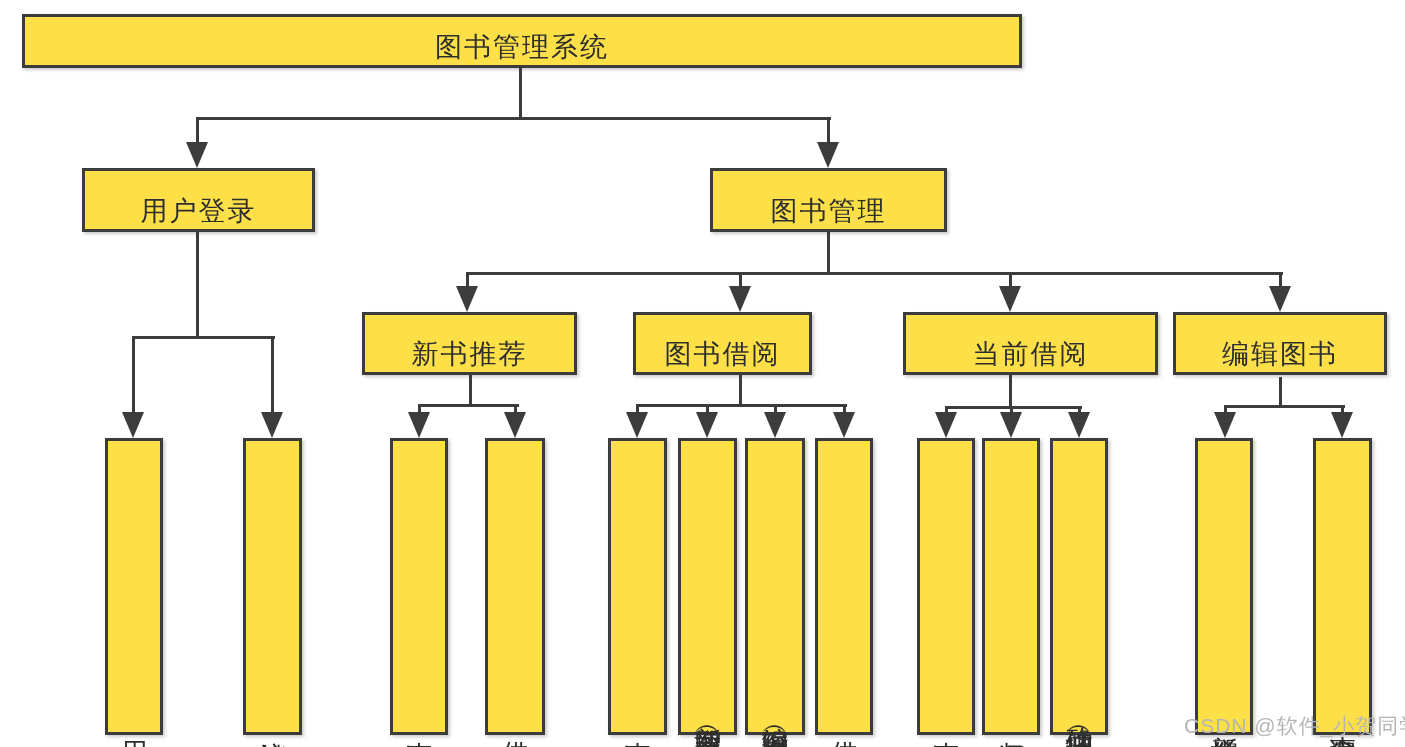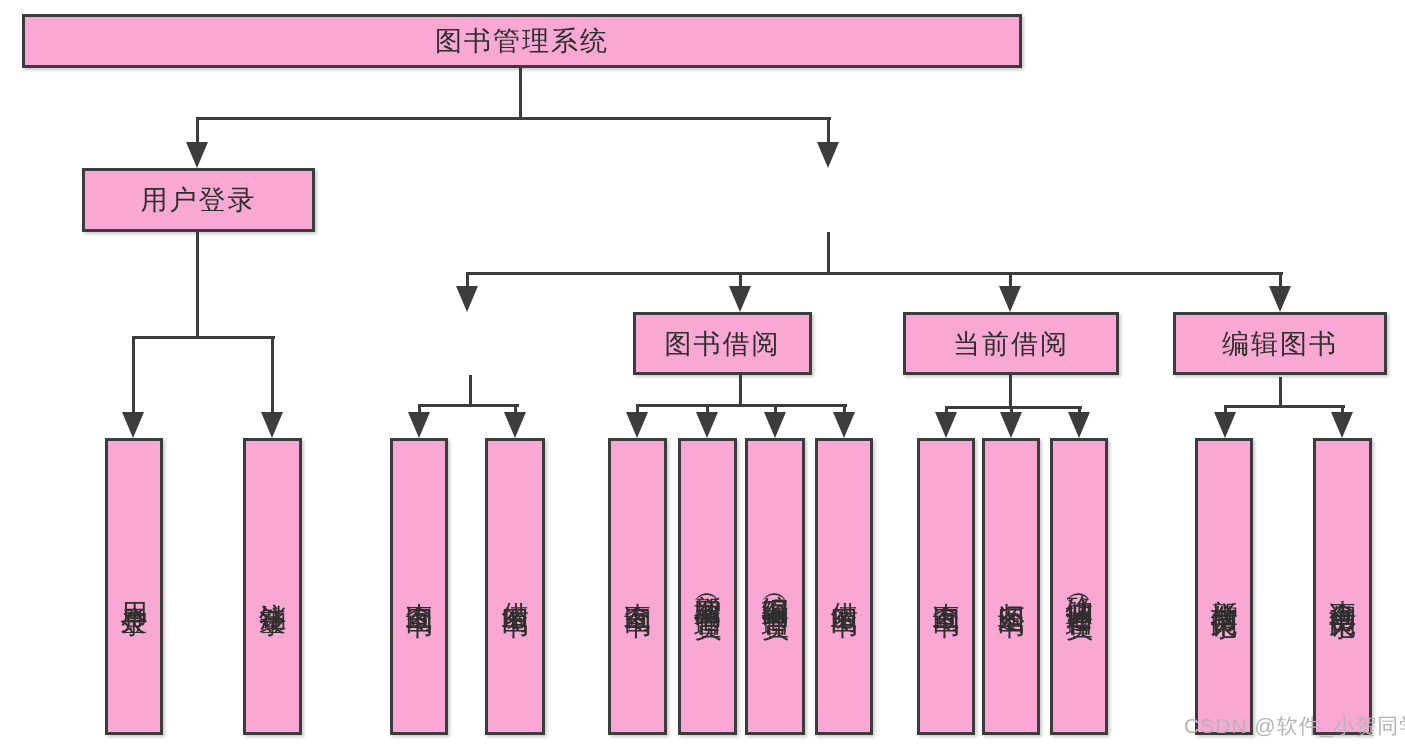--- a/index.html
+++ b/index.html
@@ -13,22 +13,22 @@
     position:relative;
     width:1405px;height:747px;
     background:var(--bg);
     font-family:"Liberation Sans","DejaVu Sans",sans-serif;
     overflow:hidden;
   }
   .node{
     position:absolute;
     box-sizing:border-box;
     border:3px solid var(--line);
-    background:#f9a8d4;
-    display:flex;align-items:center;justify-content:center;
+    background:#fde047;
+    display:flex;align-items:flex-end;justify-content:center;
     color:var(--text);
     box-shadow:2px 2px 3px rgba(140,140,140,.45);
   }
   .h-label{font-size:27px;letter-spacing:2px;white-space:nowrap;}
   .v-label{
     writing-mode:vertical-rl;
     text-orientation:mixed;
     font-size:27px;
     letter-spacing:3px;
     line-height:1.05;
@@ -56,25 +56,31 @@
 
 <div class="stage">
 
   <div class="node" style="left:22px;top:14px;width:1000px;height:54px">
     <span class="h-label">图书管理系统</span>
   </div>
 
   <div class="node" style="left:82px;top:168px;width:233px;height:64px">
     <span class="h-label">用户登录</span>
   </div>
+  <div class="node" style="left:710px;top:168px;width:237px;height:64px">
+    <span class="h-label">图书管理</span>
+  </div>
 
+  <div class="node" style="left:362px;top:312px;width:215px;height:63px">
+    <span class="h-label">新书推荐</span>
+  </div>
   <div class="node" style="left:633px;top:312px;width:179px;height:63px">
     <span class="h-label">图书借阅</span>
   </div>
-  <div class="node" style="left:903px;top:312px;width:216px;height:63px">
+  <div class="node" style="left:903px;top:312px;width:255px;height:63px">
     <span class="h-label">当前借阅</span>
   </div>
   <div class="node" style="left:1173px;top:312px;width:214px;height:63px">
     <span class="h-label">编辑图书</span>
   </div>
 
   <div class="node" style="left:105px;top:438px;width:58px;height:297px">
     <span class="v-label">用户登录</span>
   </div>
   <div class="node" style="left:243px;top:438px;width:59px;height:297px">

